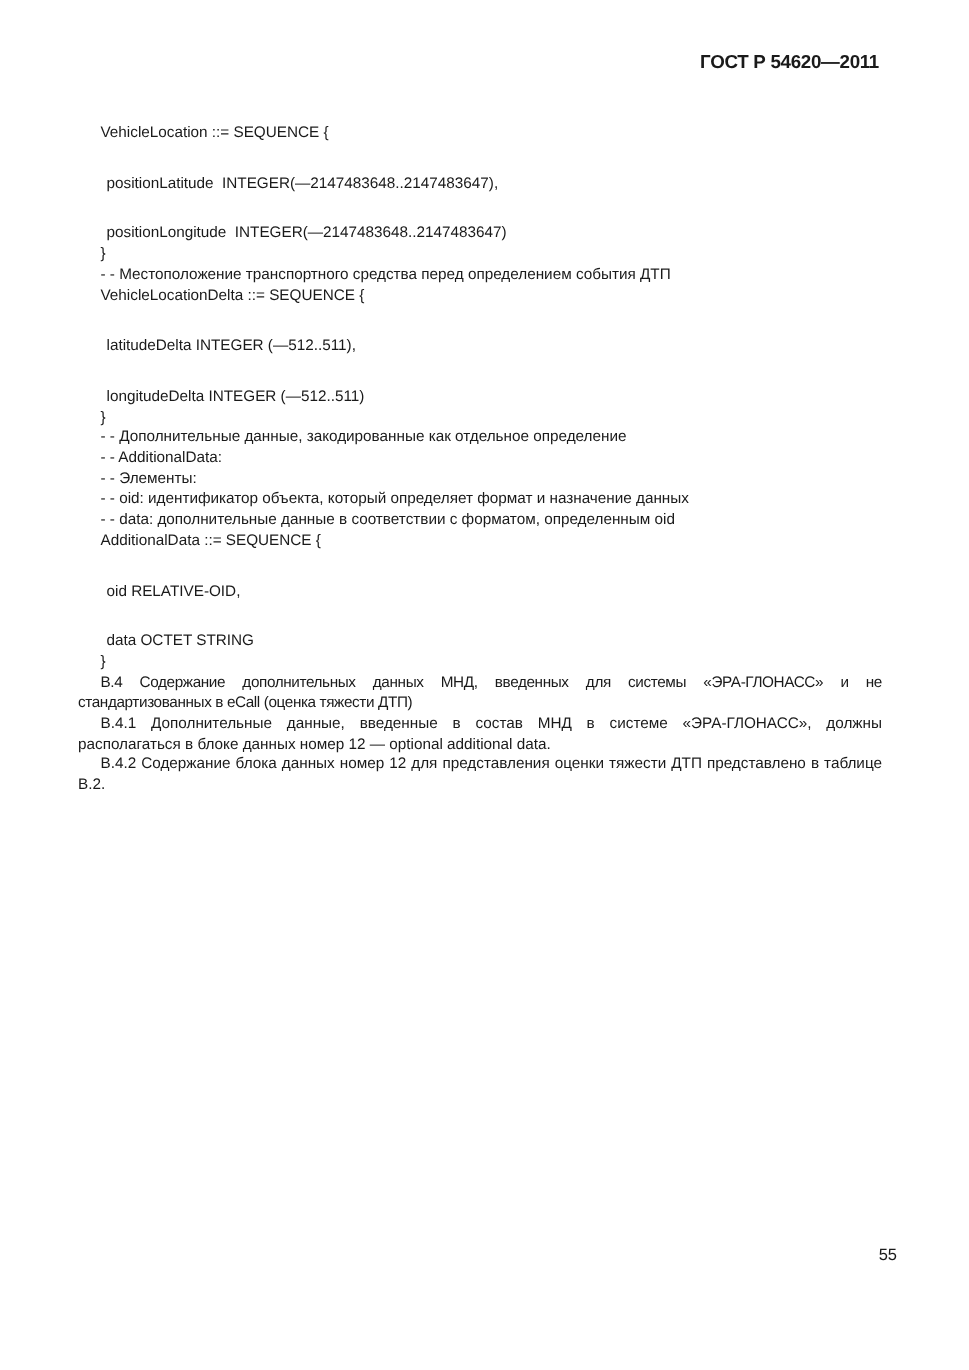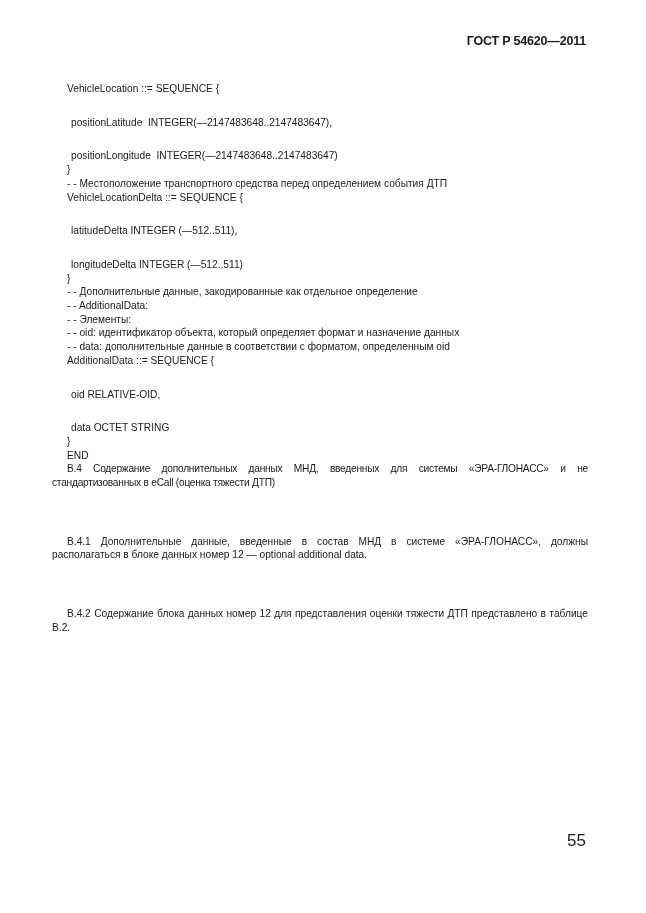--- a/index.html
+++ b/index.html
@@ -41,27 +41,26 @@
     }
     .heading {
       font-weight: normal;
       text-indent: 15px;
       text-align: justify;
       letter-spacing: -0.25px;
     }
     .para {
       text-indent: 15px;
       text-align: justify;
-      margin-top: 45px;
     }
     .pagenum {
       position: absolute;
       top: 831px;
-      right: 60px;
-      font-size: 17px;
+      right: 48px;
+      font-size: 11px;
       padding-left: 27px;
     }
   </style>
 </head>
 <body>
 
 <div class="header">ГОСТ Р 54620—2011</div>
 
 <div class="content">
   <div>
@@ -76,21 +75,20 @@
     <div class="line">}</div>
     <div class="line">- - Дополнительные данные, закодированные как отдельное определение</div>
     <div class="line">- - AdditionalData:</div>
     <div class="line">- - Элементы:</div>
     <div class="line">- - oid: идентификатор объекта, который определяет формат и назначение данных</div>
     <div class="line">- - data: дополнительные данные в соответствии с форматом, определенным oid</div>
     <div class="line">AdditionalData ::= SEQUENCE {</div>
     <div class="line ind">oid RELATIVE-OID,</div>
     <div class="line ind">data OCTET STRING</div>
     <div class="line">}</div>
-    <div class="line">END</div>
   </div>
 
   <div class="heading">B.4 Содержание дополнительных данных МНД, введенных для системы «ЭРА-ГЛОНАСС» и не стандартизованных в eCall (оценка тяжести ДТП)</div>
   <div class="para">B.4.1 Дополнительные данные, введенные в состав МНД в системе «ЭРА-ГЛОНАСС», должны располагаться в блоке данных номер 12 — optional additional data.</div>
   <div class="para">B.4.2 Содержание  блока  данных номер 12  для  представления оценки тяжести ДТП представлено в таблице B.2.</div>
 </div>
 
 <div class="pagenum">55</div>
 
 </body></html>

